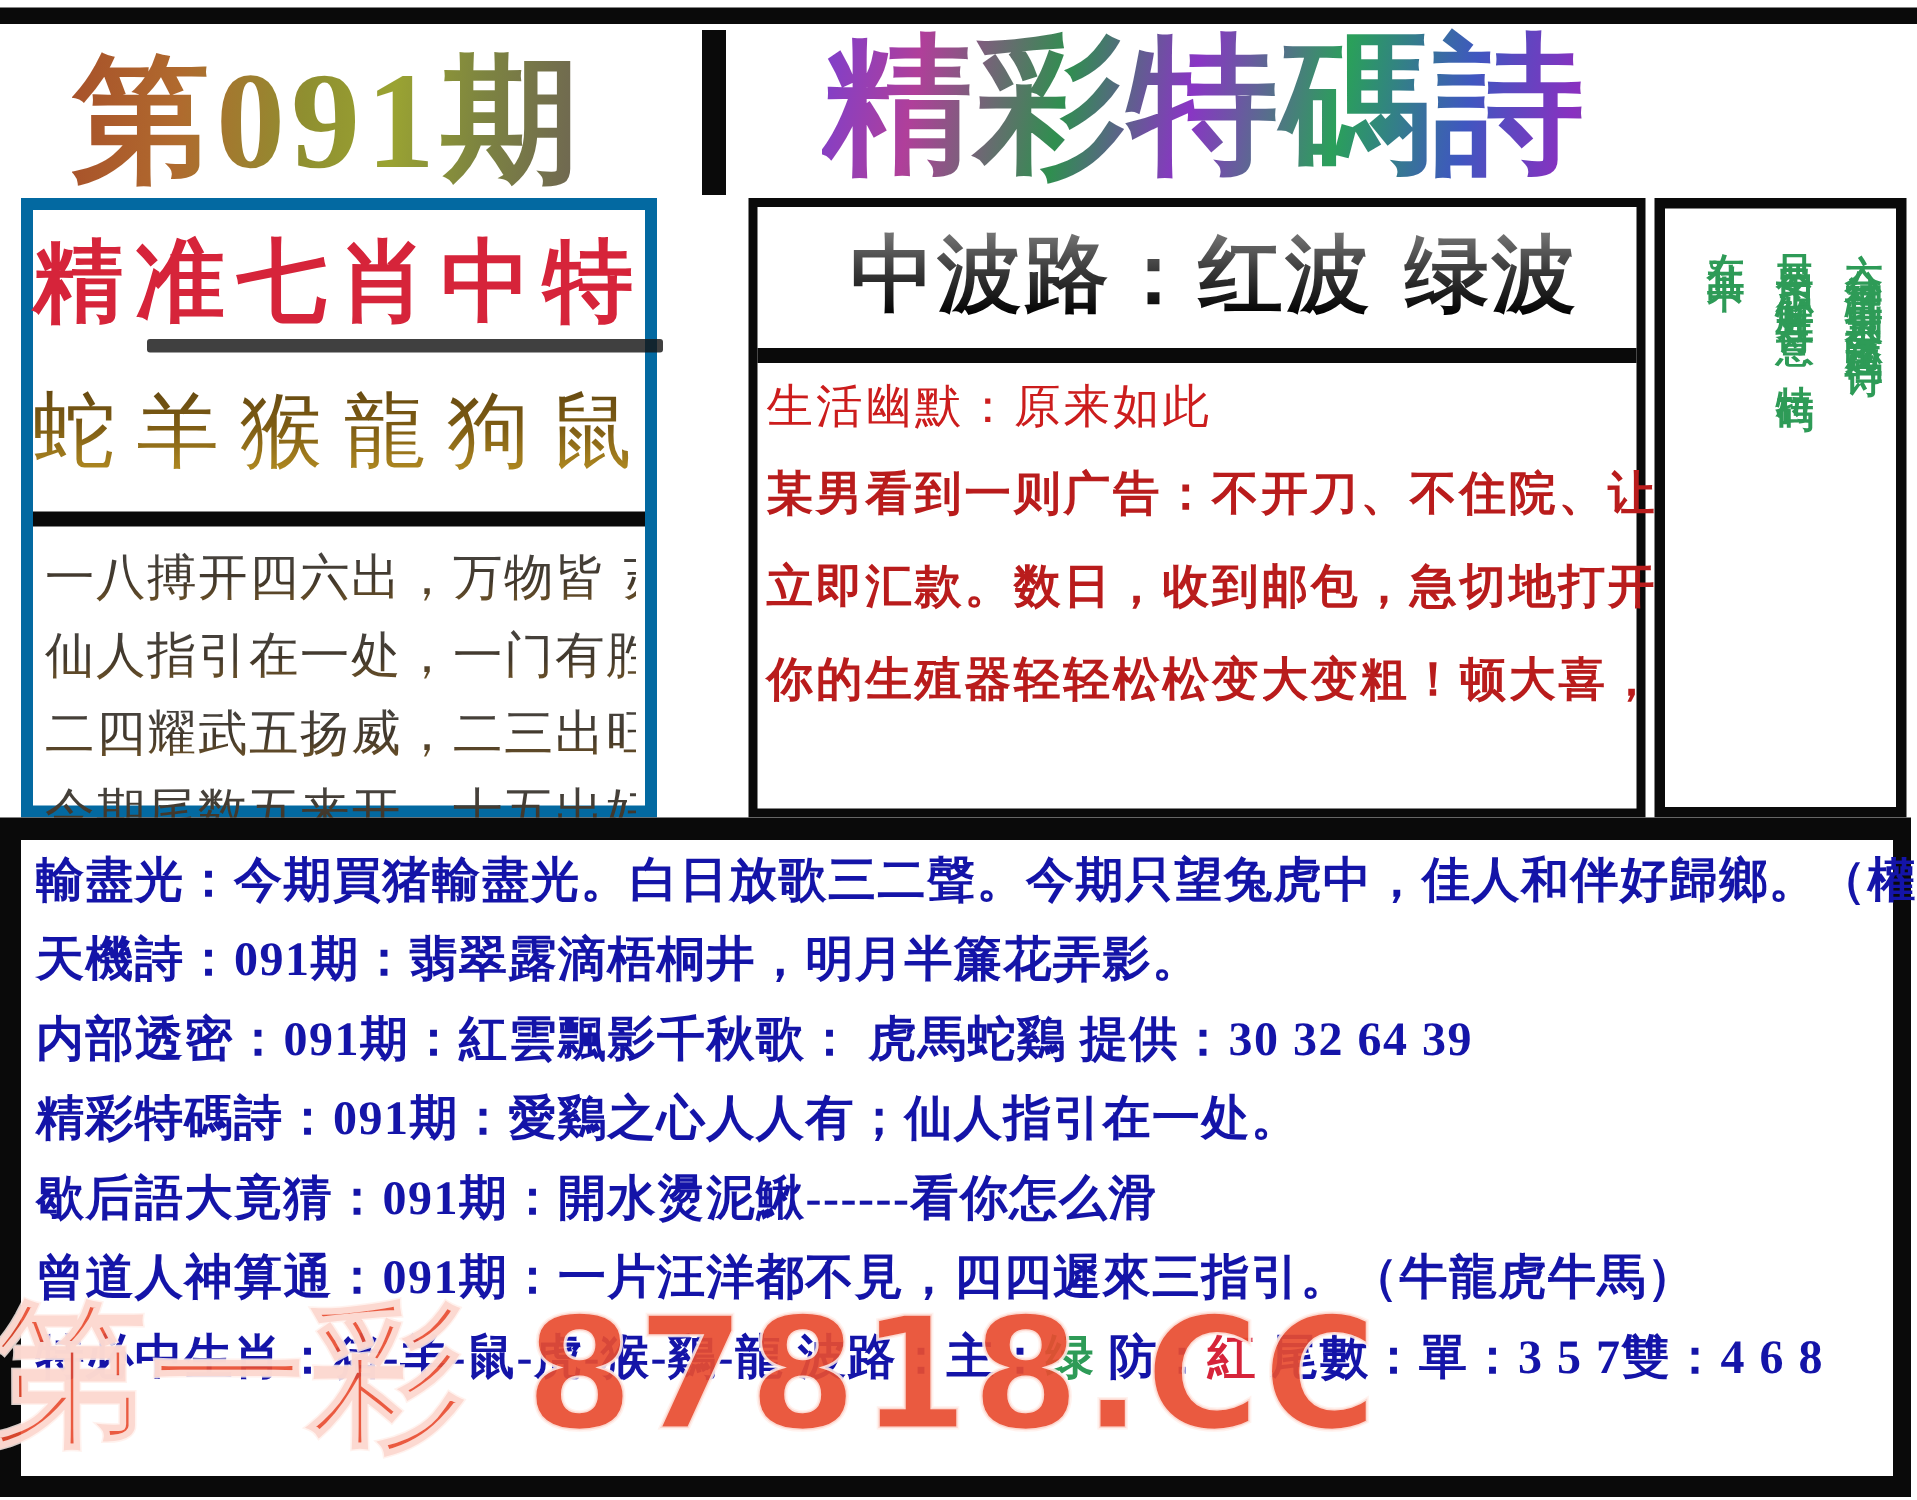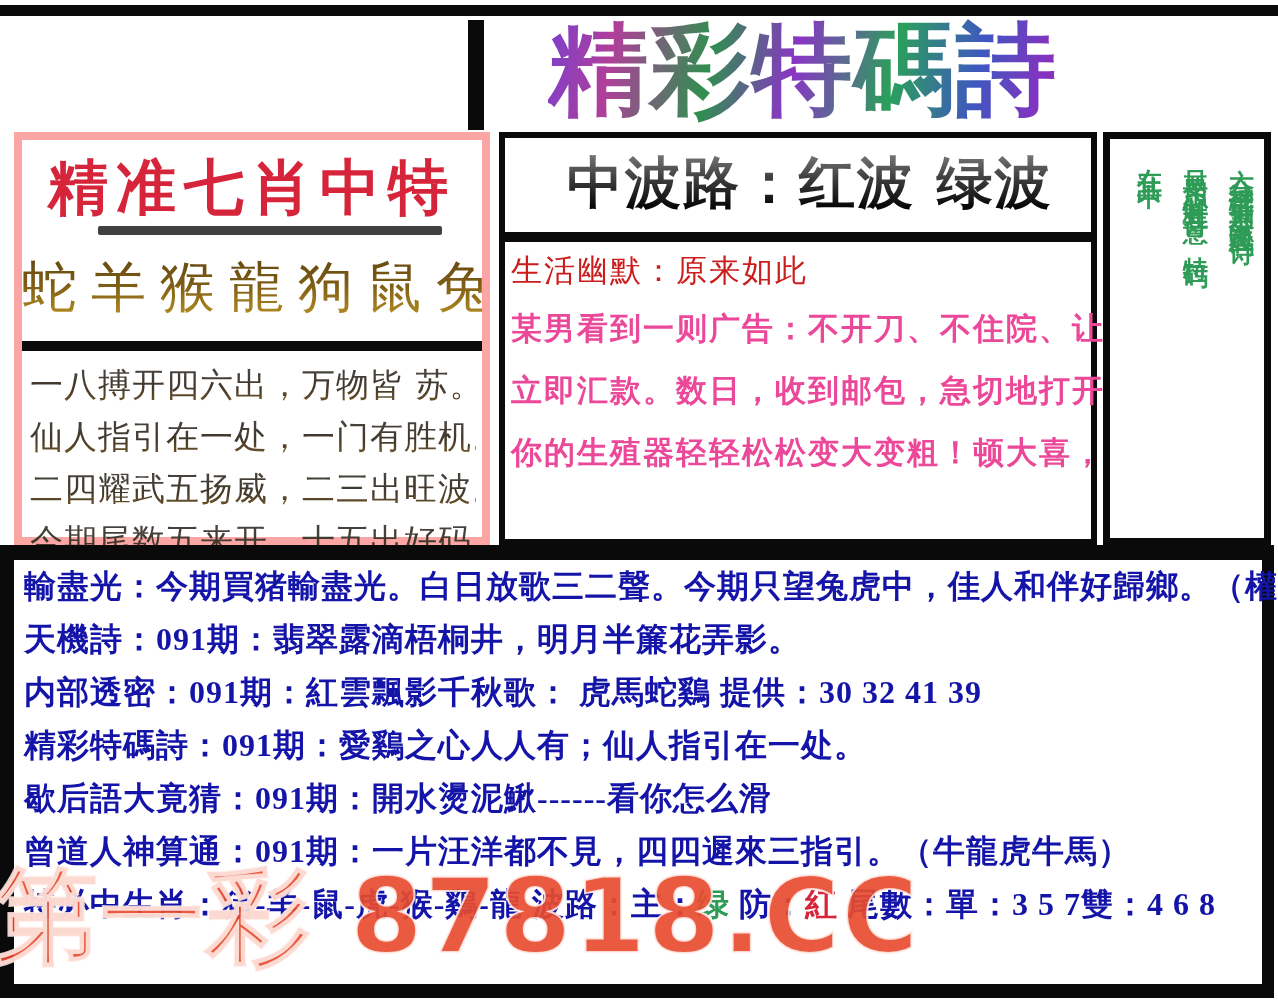--- a/index.html
+++ b/index.html
@@ -19,22 +19,22 @@
   .divider-v{position:absolute;left:468px;top:20px;width:16px;height:110px;background:#0a0a0a;}
   .masthead{
     position:absolute;left:548px;top:4px;width:690px;
     font-family:"DejaVu Sans","Liberation Sans",sans-serif;
     font-size:100px;font-weight:bold;letter-spacing:2px;white-space:nowrap;
     background:linear-gradient(100deg,#7a3fd0 0%,#b03f9a 10%,#2f8f4f 24%,#8a35c5 36%,#2aa05a 50%,#3f57c0 62%,#8a30c0 72%,#2f8f4f 85%,#3f57c0 100%);
     -webkit-background-clip:text;background-clip:text;-webkit-text-fill-color:transparent;color:transparent;
   }
   
   .left-box{
-    position:absolute;left:14px;top:132px;width:476px;height:413px;
-    border:8px solid #fca5a5;box-sizing:border-box;background:#fff;
+    position:absolute;left:14px;top:132px;width:424px;height:413px;
+    border:8px solid #0369a1;box-sizing:border-box;background:#fff;
   }
   .lb-heading{
     margin:8px 0 0 0;text-align:center;font-size:60px;font-weight:bold;
     letter-spacing:8px;color:#d6243a;white-space:nowrap;
     font-family:"Liberation Serif","DejaVu Serif",serif;
   }
   .lb-smudge{position:absolute;left:76px;top:86px;width:344px;height:9px;background:#161616;opacity:.82;border-radius:2px;}
   .lb-zodiac{
     margin:22px 0 0 0;text-align:left;font-size:55px;font-weight:normal;
     letter-spacing:14px;white-space:nowrap;
@@ -62,21 +62,21 @@
     -webkit-background-clip:text;background-clip:text;-webkit-text-fill-color:transparent;color:transparent;
   }
   .mb-header .flip{display:inline-block;transform:rotate(180deg);}
   .mb-rule{margin:10px 0 0 0;width:100%;height:10px;background:#0a0a0a;}
   .humor-first{
     margin:8px 0 0 6px;font-size:31px;font-weight:normal;color:#cc1d1d;white-space:nowrap;
     font-family:"Liberation Serif","DejaVu Serif",serif;letter-spacing:2px;
   }
   .humor-para{padding:6px 4px 0 6px;}
   .humor-line{
-    font-size:31px;font-weight:bold;color:#ec4899;line-height:62px;white-space:nowrap;
+    font-size:31px;font-weight:bold;color:#b91c1c;line-height:62px;white-space:nowrap;
     font-family:"Liberation Serif","DejaVu Serif",serif;letter-spacing:2px;
   }
   
   .right-box{
     position:absolute;left:1103px;top:132px;width:168px;height:413px;
     border:7px solid #0a0a0a;box-sizing:border-box;background:#fff;
   }
   .rb-cols{
     position:absolute;right:6px;top:10px;height:392px;
     writing-mode:vertical-rl;
@@ -107,20 +107,21 @@
     -webkit-text-stroke:2px rgba(255,240,235,0.85);
   }
 </style>
 </head>
 <body>
 
 <div id="canvas">
 
   <div class="top-bar"></div>
 
+  <div class="issue">第091期</div>
   <div class="divider-v"></div>
   <div class="masthead">精彩特碼詩</div>
 
   <div class="left-box">
     <div class="lb-heading">精准七肖中特</div>
     <div class="lb-smudge"></div>
     <div class="lb-zodiac">蛇羊猴龍狗鼠兔</div>
     <div class="lb-rule"></div>
     <div class="lb-poems">
       <div class="poem-line">一八搏开四六出，万物皆 苏。</div>
@@ -145,21 +146,21 @@
     <div class="rb-cols">
       <div class="vcol">六合神童特別奉献透码诗</div>
       <div class="vcol">只要用心解开诗意，特码</div>
       <div class="vcol">在其中。</div>
     </div>
   </div>
 
   <div class="bottom-box">
     <p class="tip-line">輸盡光：今期買猪輸盡光。白日放歌三二聲。今期只望兔虎中，佳人和伴好歸鄉。（權）</p>
     <p class="tip-line">天機詩：091期：翡翠露滴梧桐井，明月半簾花弄影。</p>
-    <p class="tip-line">内部透密：091期：紅雲飄影千秋歌： 虎馬蛇鷄 提供：30 32 41 39</p>
+    <p class="tip-line">内部透密：091期：紅雲飄影千秋歌： 虎馬蛇鷄 提供：30 32 64 39</p>
     <p class="tip-line">精彩特碼詩：091期：愛鷄之心人人有；仙人指引在一处。</p>
     <p class="tip-line">歇后語大竟猜：091期：開水燙泥鰍------看你怎么滑</p>
     <p class="tip-line">曾道人神算通：091期：一片汪洋都不見，四四遲來三指引。（牛龍虎牛馬）</p>
     <p class="tip-line"><span>特必中生肖：猪-羊-鼠-虎-猴-鷄-龍 波路：主：</span><span class="seg-green">绿</span><span> 防：</span><span class="seg-red">紅</span><span> 尾數：單：3 5 7雙：4 6 8</span></p>
   </div>
 
   <div class="watermark">第一彩 87818.CC</div>
 
 </div>
 

